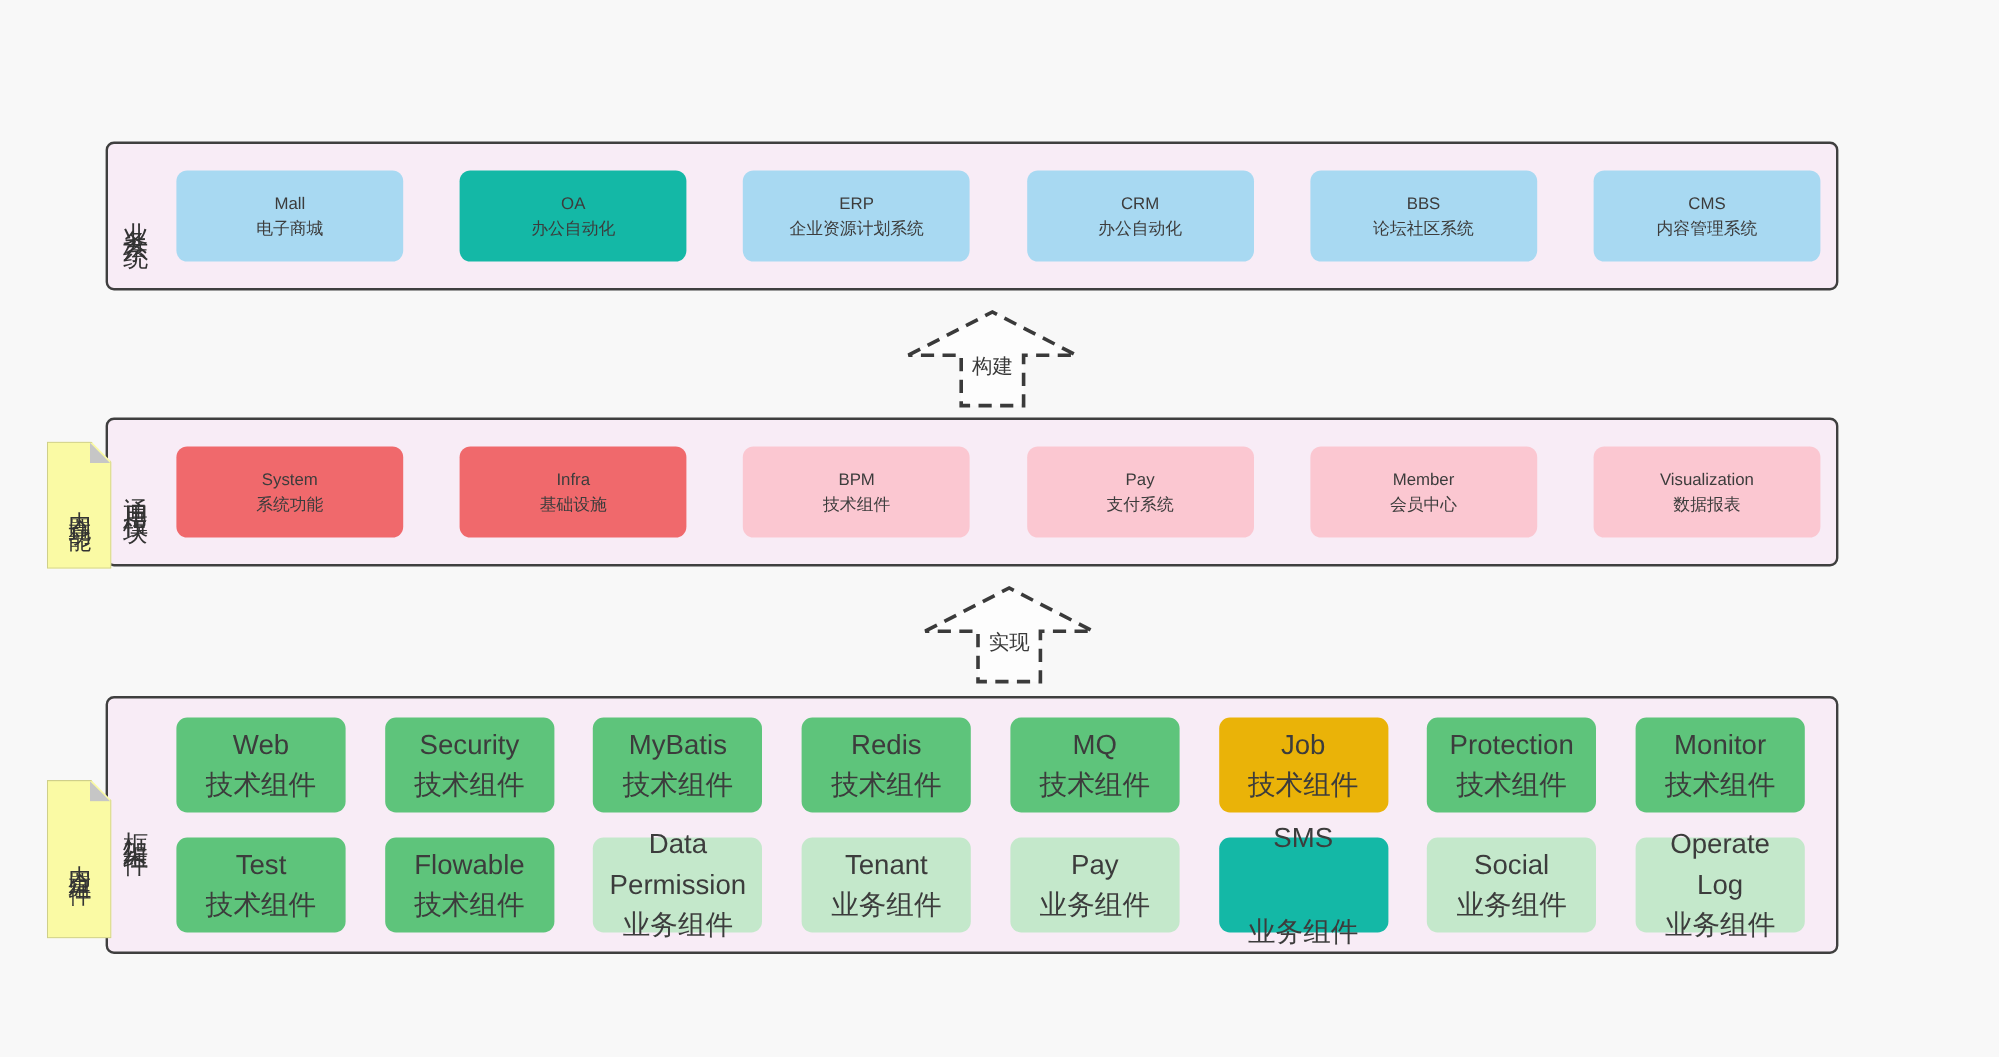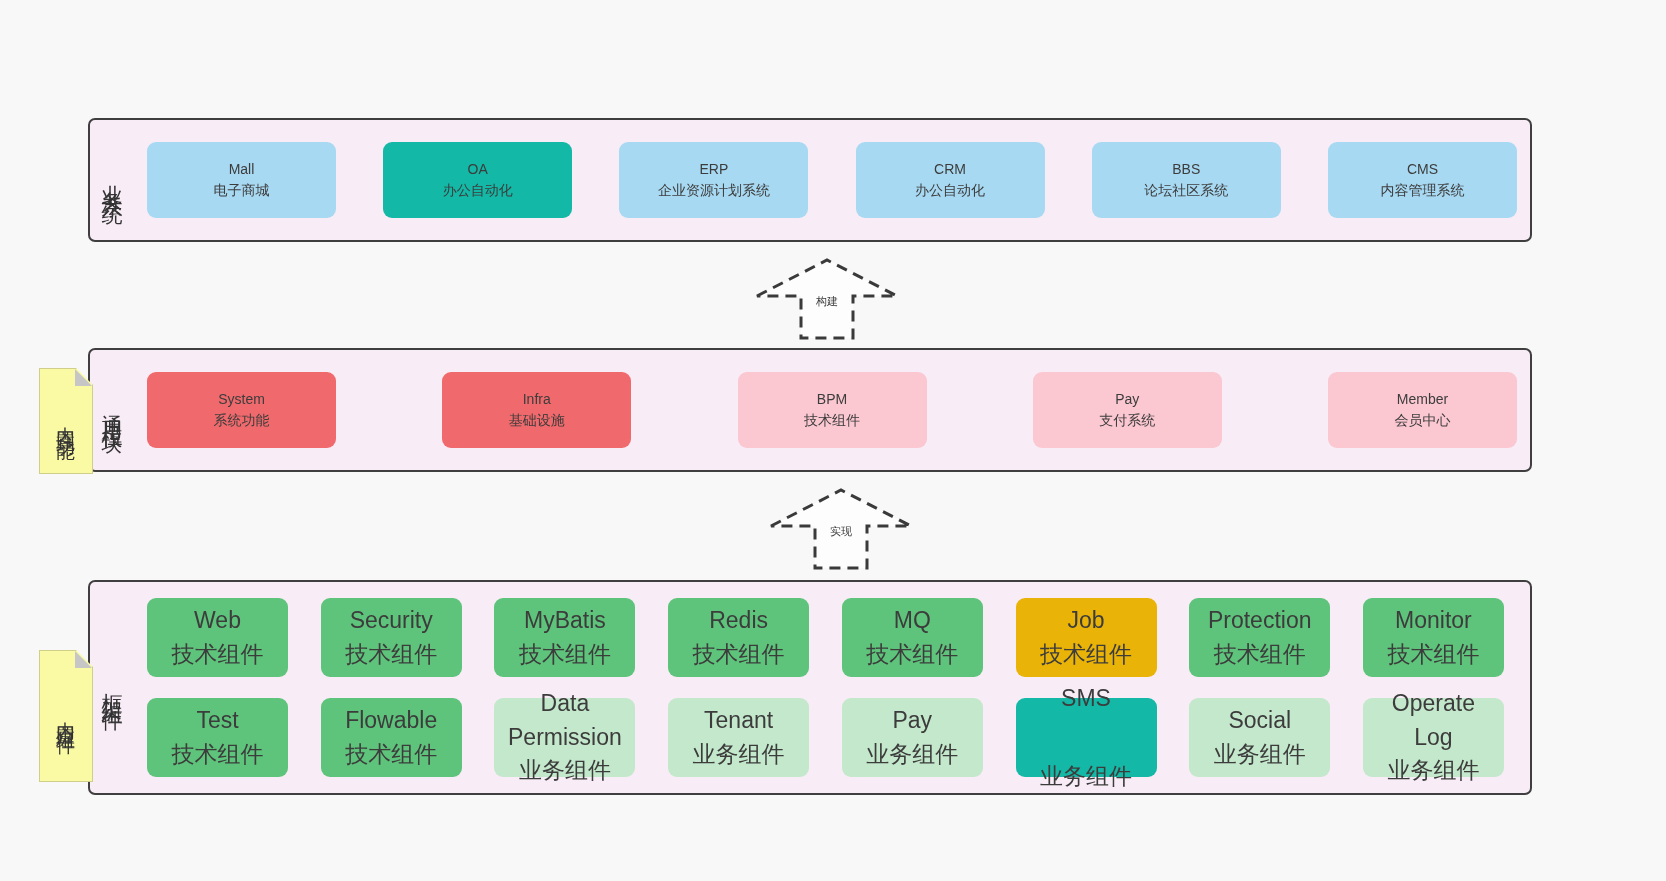--- a/index.html
+++ b/index.html
@@ -76,21 +76,21 @@
   }
 
   
   .arrow{position:absolute;width:150px;height:86px;z-index:0;}
   .arrow-1{left:752px;top:256px;}
   .arrow-2{left:766px;top:486px;}
   .arrow svg{display:block;width:150px;height:86px;}
   .arrow-label{
     position:absolute;left:50%;top:38px;transform:translateX(-50%);
     background:#fdfdfd;padding:0 3px;
-    font-size:11px;color:#3a3a3a;white-space:nowrap;
+    font-size:17px;color:#3a3a3a;white-space:nowrap;
   }
 </style>
 </head>
 <body>
 
 <div id="canvas">
 
   <section class="band band-1">
     <div class="band-label">业务系统</div>
     <div class="rows">
@@ -151,20 +151,24 @@
             <div class="box-subtitle">技术组件</div>
           </div>
           <div class="box" style="background: rgb(251, 199, 209);">
             <div class="box-title">Pay</div>
             <div class="box-subtitle">支付系统</div>
           </div>
           <div class="box" style="background: rgb(251, 199, 209);">
             <div class="box-title">Member</div>
             <div class="box-subtitle">会员中心</div>
           </div>
+          <div class="box" style="background: rgb(251, 199, 209);">
+            <div class="box-title">Visualization</div>
+            <div class="box-subtitle">数据报表</div>
+          </div>
         </div>
       </div>
   </section>
 
   <div class="arrow arrow-2">
     <svg viewBox="0 0 150 86">
       <polygon points="5,40 75,4 145,40 101,40 101,82 49,82 49,40" fill="#fdfdfd" stroke="#3a3a3a" stroke-width="3" stroke-dasharray="11 7" stroke-linejoin="miter"></polygon>
     </svg>
     <span class="arrow-label">实现</span>
   </div>

